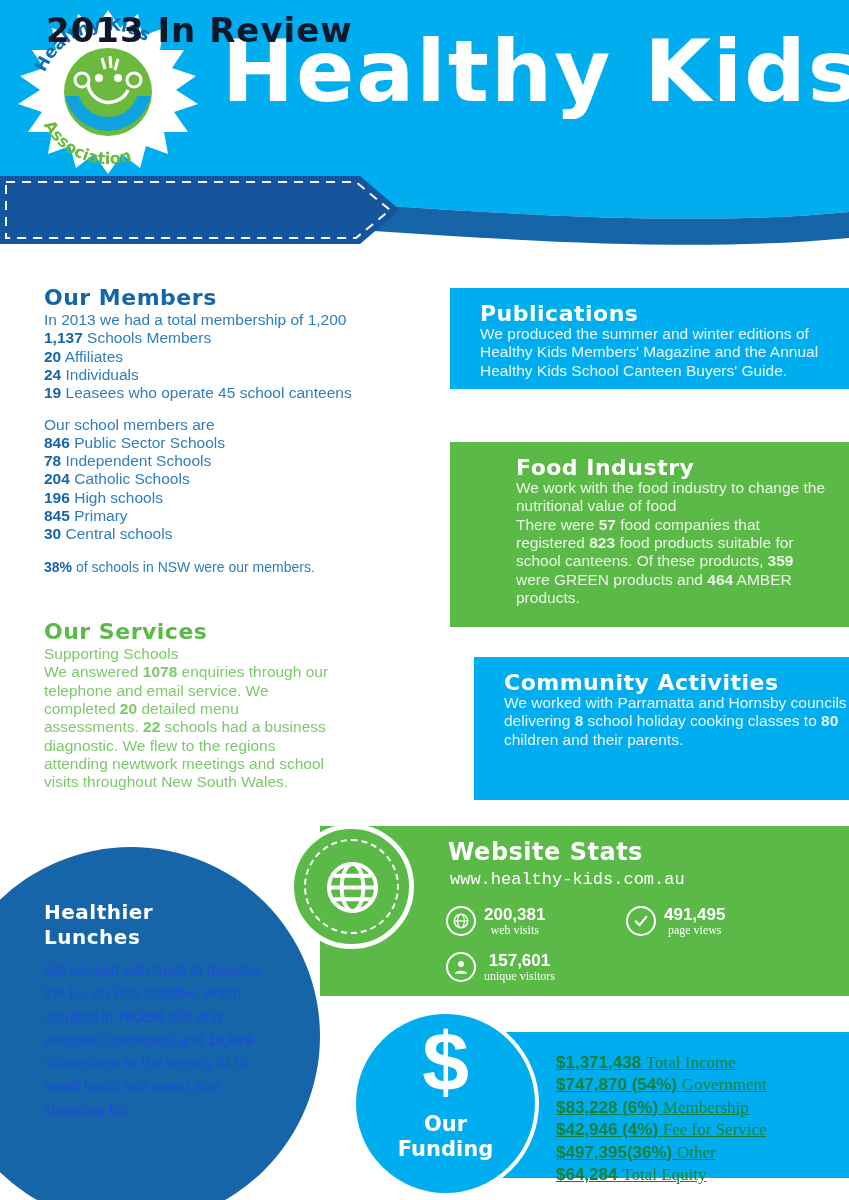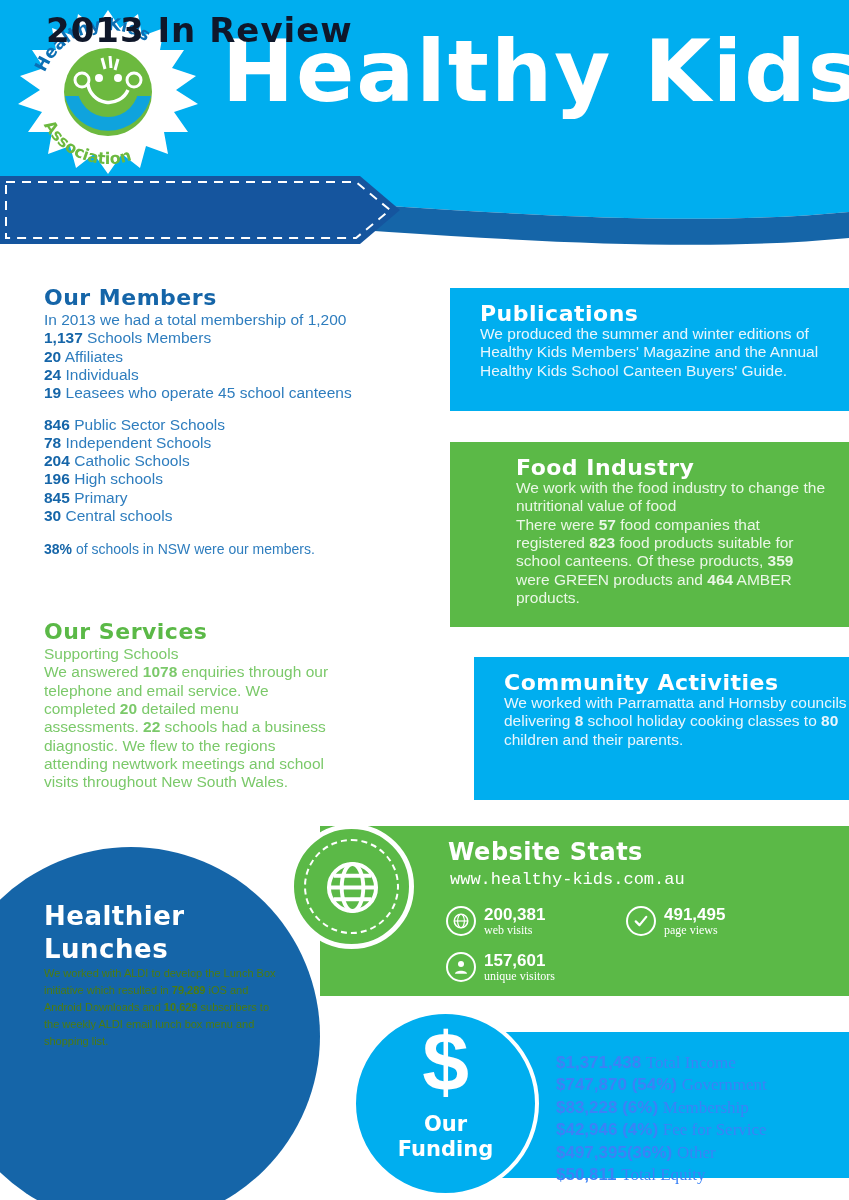--- a/index.html
+++ b/index.html
@@ -72,21 +72,21 @@
   .members .body-txt b { color:#1565A8; }
   .members .blank { height:13px; }
   .members .pct { margin-top:16px; font-size:14px; color:#2E7DBE; }
 
   
   .services { position:absolute; left:44px; top:620px; width:290px; }
   .services .head-script { font-size:22px; color:#5BB947; margin-bottom:2px; }
   .services .body-txt { font-size:15.5px; color:#7BC96A; }
 
   
-  #publications { left:450px; top:288px; width:399px; height:123px; }
+  #publications { left:450px; top:288px; width:399px; height:101px; }
   #food-industry { left:450px; top:442px; width:399px; height:185px; }
   #community { left:474px; top:657px; width:399px; height:143px; }
   .panel .head-script { color:#ffffff; font-size:22px; }
   .panel .body-txt { color:#E8F6FD; font-size:15.5px; }
   .panel-green .body-txt { color:#EAF7E6; }
   .panel-inner { padding:14px 18px 10px 30px; }
 
   
   #website-stats {
     left:320px; top:826px; width:529px; height:170px;
@@ -111,40 +111,41 @@
     z-index:4;
   }
   .ws-url {
     position:absolute; left:450px; top:870px; color:#ffffff;
     font-family:Liberation Mono, monospace; font-size:17px; z-index:4;
   }
   .ws-grid {
     position:absolute; left:446px; top:898px; width:390px;
     display:grid; grid-template-columns:180px 200px; grid-template-rows:46px 46px;
     z-index:4;
+    text-align:center;
   }
   .ws-item { display:flex; align-items:center; gap:8px; }
   .ws-ico {
     width:30px; height:30px; border:2.5px solid #ffffff; border-radius:50%;
     flex:0 0 30px; position:relative;
   }
   .ws-txt { color:#ffffff; line-height:1.05; }
   .ws-num { font-family:"Liberation Sans", sans-serif; font-weight:bold; font-size:17px; }
   .ws-lbl { font-family:"Liberation Serif", serif; font-size:12px; }
 
   
   .lunch-circle {
     position:absolute; left:-58px; top:847px; width:378px; height:378px;
     background:#1565A8; border-radius:50%;
     z-index:2;
   }
   .lunch-content { position:absolute; left:44px; top:900px; width:232px; z-index:3; }
-  .lunch-content .head-script { color:#ffffff; font-size:26px; line-height:1.25; }
+  .lunch-content .head-script { color:#ffffff; font-size:20px; line-height:1.25; }
   .lunch-content .body-txt {
-    color:#4d7c0f; font-size:11px; line-height:1.55; 
+    color:#1d4ed8; font-size:15px; line-height:1.55; margin-top:8px;
   }
 
   
   #funding-panel {
     left:420px; top:1032px; width:429px; height:146px; background:#00AEEF;
   }
   .funding-circle {
     position:absolute; left:352px; top:1010px; width:187px; height:187px;
     background:#00AEEF; border-radius:50%;
     border:4px solid #ffffff; z-index:4;
@@ -155,21 +156,21 @@
     font-weight:bold; font-size:84px; line-height:1;
   }
   .funding-label {
     position:absolute; left:0; top:98px; width:179px; text-align:center;
     color:#ffffff; font-family:"DejaVu Sans", sans-serif;
     font-weight:bold; font-size:21px; line-height:1.2;
   }
   .funding-list {
     position:absolute; left:556px; top:1052px; z-index:5;
   }
-  .funding-row { color:#3b82f6; line-height:1.32; white-space:nowrap; }
+  .funding-row { color:#15803d; line-height:1.32; white-space:nowrap;text-decoration:underline; }
   .fund-amt { font-family:"Liberation Sans", sans-serif; font-weight:bold; font-size:17px; }
   .fund-lbl { font-family:"Liberation Serif", serif; font-size:17px; }
 </style>
 </head>
 <body>
 
 <div class="header">
   <svg class="header-bg" viewBox="0 0 849 250" preserveAspectRatio="none">
     <path d="M0,0 H849 V212 C640,232 400,204 0,180 Z" fill="#00AEEF"></path>
     <path d="M0,180 C400,204 640,232 849,212 L849,238 C640,258 400,230 0,206 Z" fill="#1565A8"></path>
@@ -215,20 +216,21 @@
 <div class="members">
   <div class="head-script">Our Members</div>
   <div class="body-txt">In 2013 we had a total membership of 1,200</div>
   <div id="members-lines">
       <div class="body-txt"><b>1,137</b><span> Schools Members</span></div>
       <div class="body-txt"><b>20</b><span> Affiliates</span></div>
       <div class="body-txt"><b>24</b><span> Individuals</span></div>
       <div class="body-txt"><b>19</b><span> Leasees who operate 45 school canteens</span></div>
     </div>
   <div class="blank"></div>
+  <div class="body-txt">Our school members are</div>
   <div id="members-schools">
       <div class="body-txt"><b>846</b><span> Public Sector Schools</span></div>
       <div class="body-txt"><b>78</b><span> Independent Schools</span></div>
       <div class="body-txt"><b>204</b><span> Catholic Schools</span></div>
       <div class="body-txt"><b>196</b><span> High schools</span></div>
       <div class="body-txt"><b>845</b><span> Primary</span></div>
       <div class="body-txt"><b>30</b><span> Central schools</span></div>
     </div>
   <div class="pct body-txt">
     <b>38%</b><span> of schools in NSW were our members.</span>
@@ -327,14 +329,14 @@
     <div>Our</div>
     <div>Funding</div>
   </div>
 </div>
 <div class="funding-list" id="funding-list">
     <div class="funding-row"><span class="fund-amt">$1,371,438  </span><span class="fund-lbl">Total Income</span></div>
     <div class="funding-row"><span class="fund-amt">$747,870 (54%)  </span><span class="fund-lbl">Government</span></div>
     <div class="funding-row"><span class="fund-amt">$83,228 (6%)  </span><span class="fund-lbl">Membership</span></div>
     <div class="funding-row"><span class="fund-amt">$42,946 (4%)  </span><span class="fund-lbl">Fee for Service</span></div>
     <div class="funding-row"><span class="fund-amt">$497,395(36%)  </span><span class="fund-lbl">Other</span></div>
-    <div class="funding-row"><span class="fund-amt">$50,811  </span><span class="fund-lbl">Total Equity</span></div>
+    <div class="funding-row"><span class="fund-amt">$64,284  </span><span class="fund-lbl">Total Equity</span></div>
   </div>
 
 </body></html>

